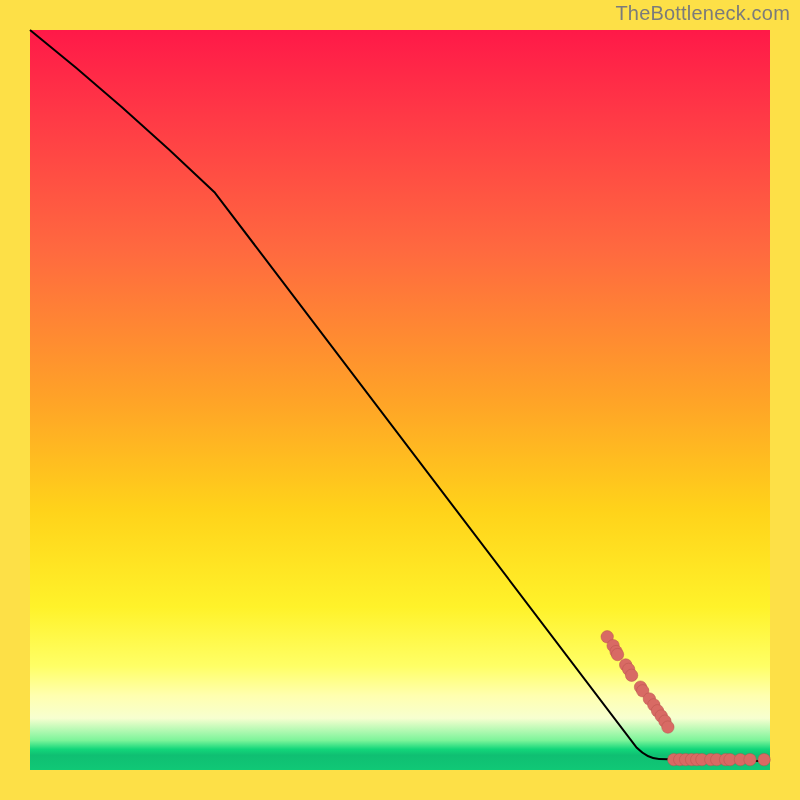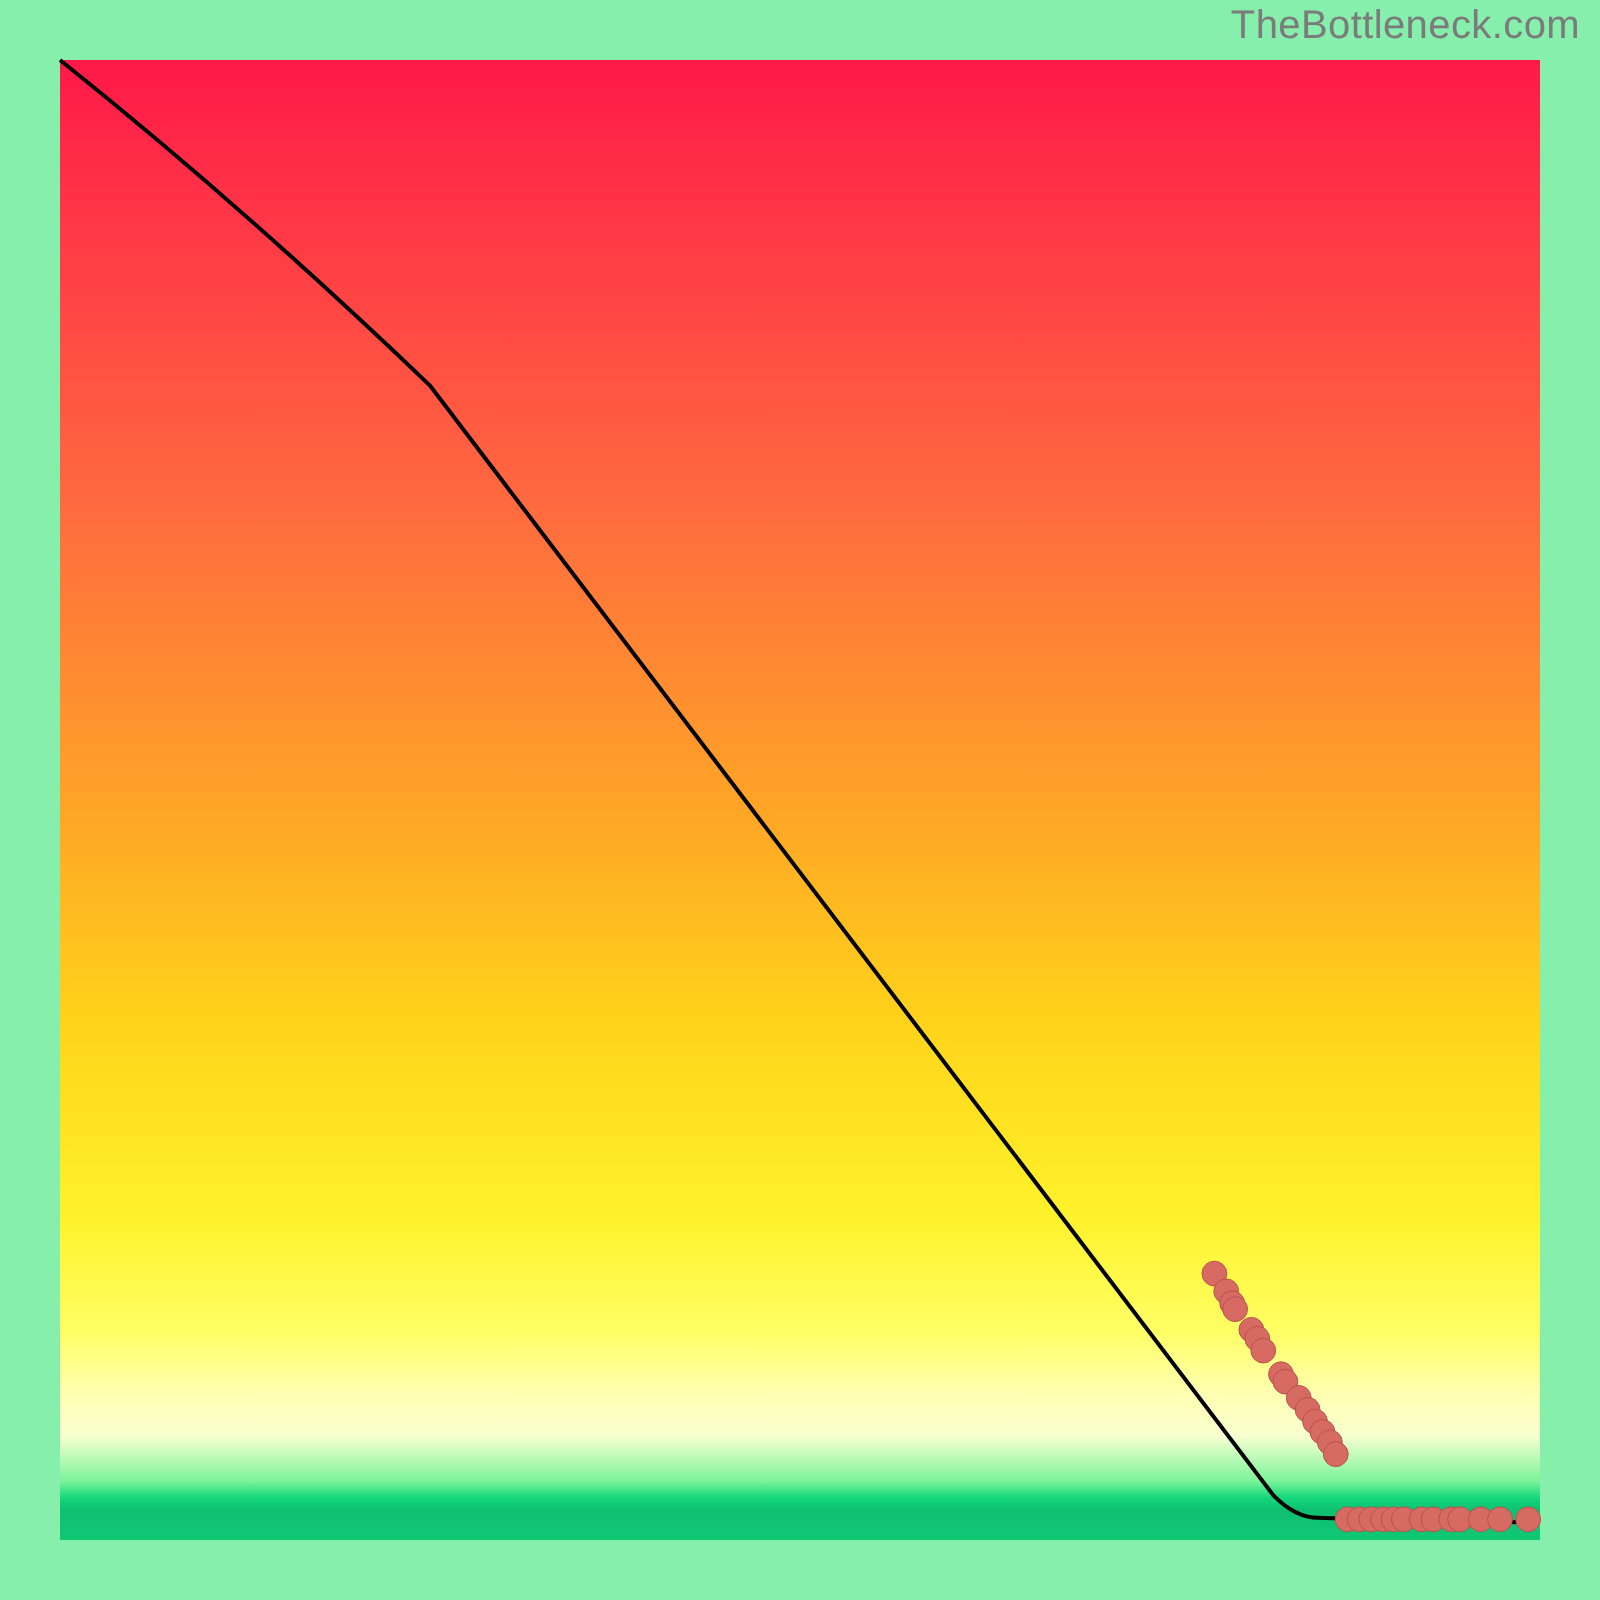--- a/index.html
+++ b/index.html
@@ -1,21 +1,21 @@
 <!DOCTYPE html>
 <html><head>
 <meta charset="utf-8">
 <style>
   * { margin: 0; padding: 0; box-sizing: border-box; }
   html, body { width: 800px; height: 800px; overflow: hidden; background: #000; }
   .stage {
     position: relative;
     width: 800px;
     height: 800px;
-    background: #86efac;
+    background: #fde047;
   }
   .attribution {
     position: absolute;
     top: 2px;
     right: 10px;
     font-family: Arial, Helvetica, sans-serif;
     font-size: 20px;
     color: #7b7b7b;
     letter-spacing: 0.2px;
     font-weight: 500;

